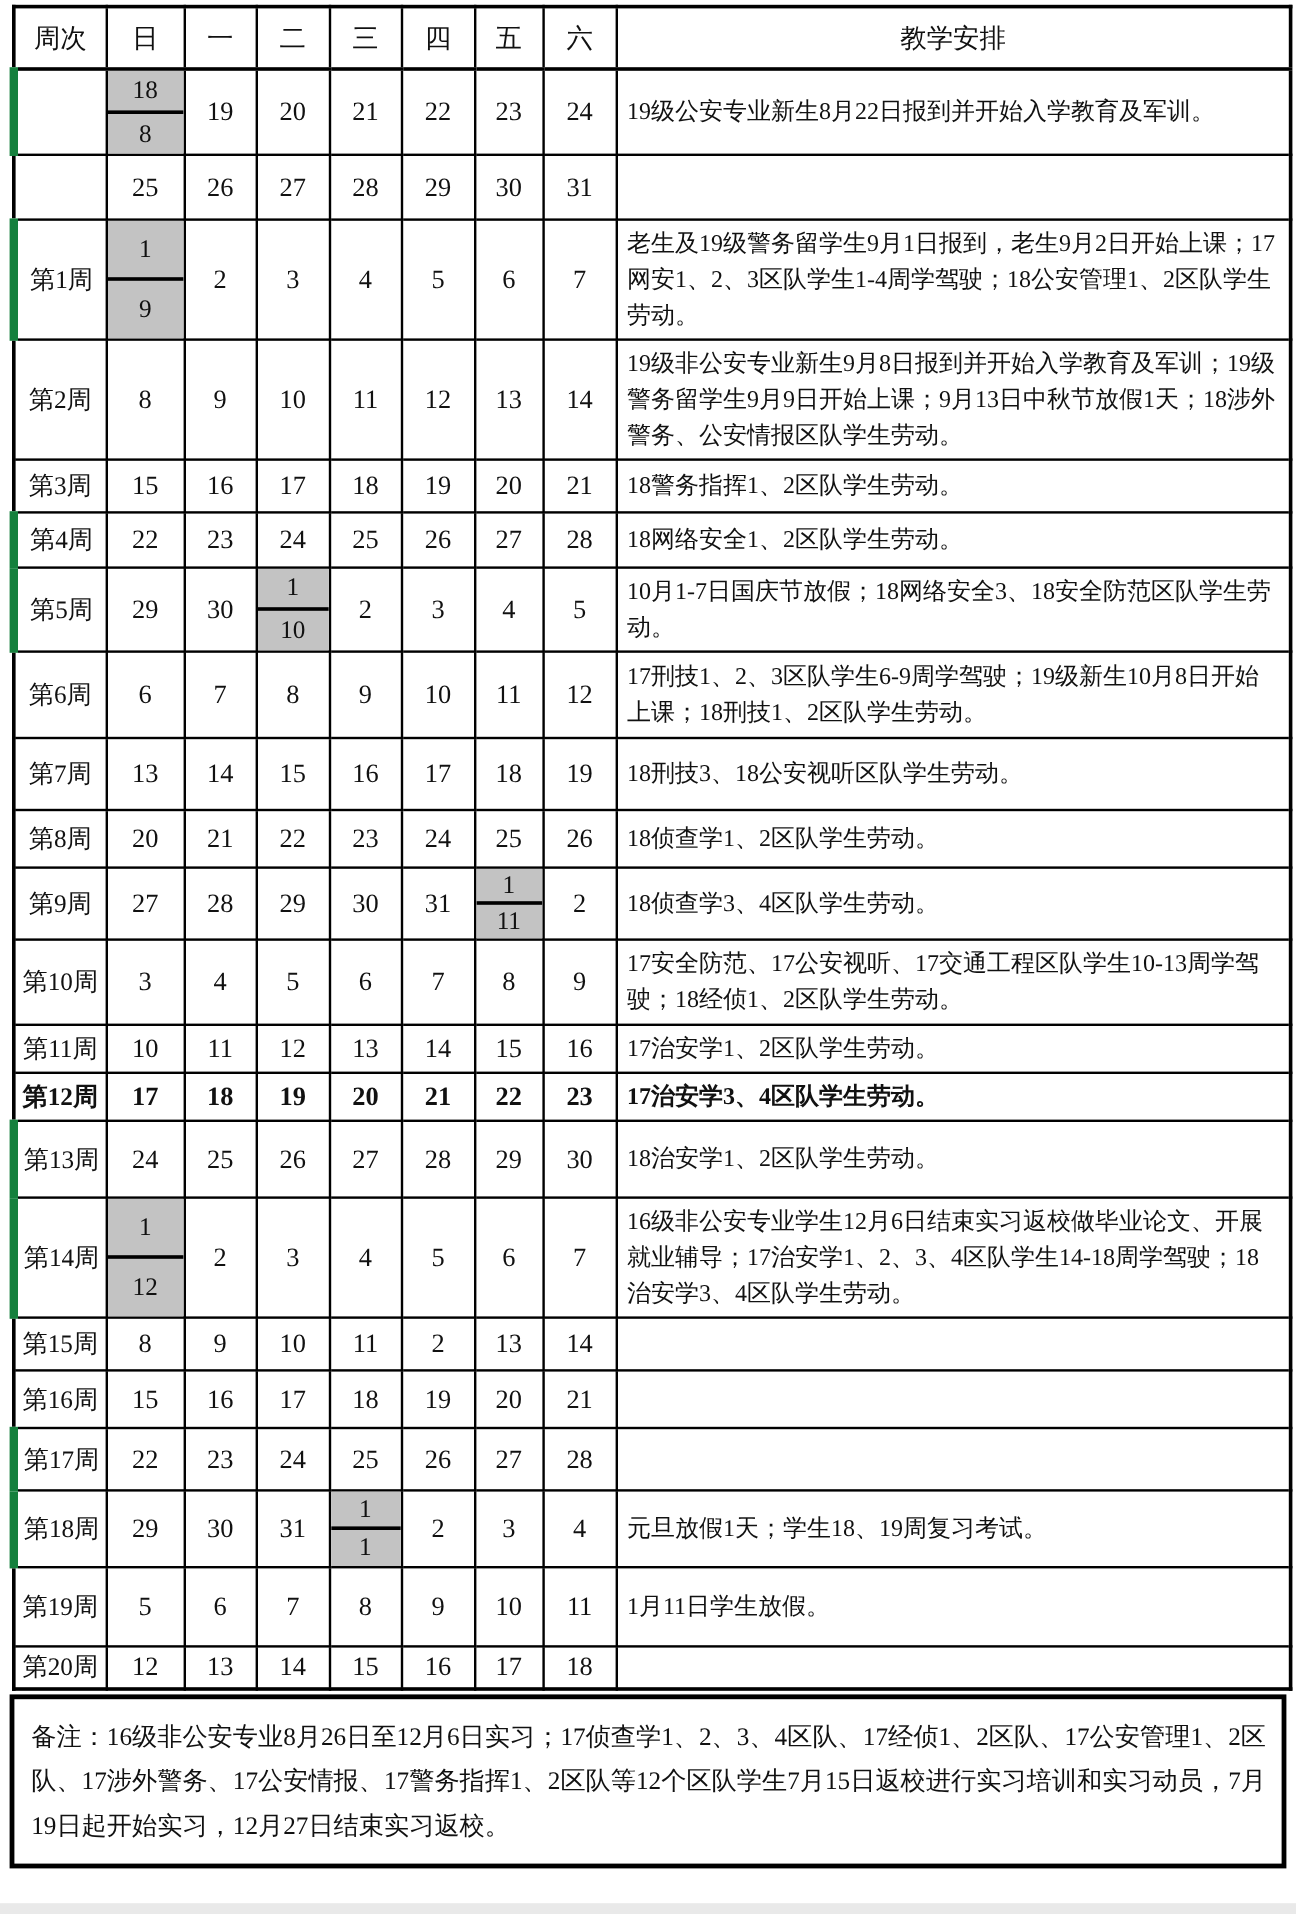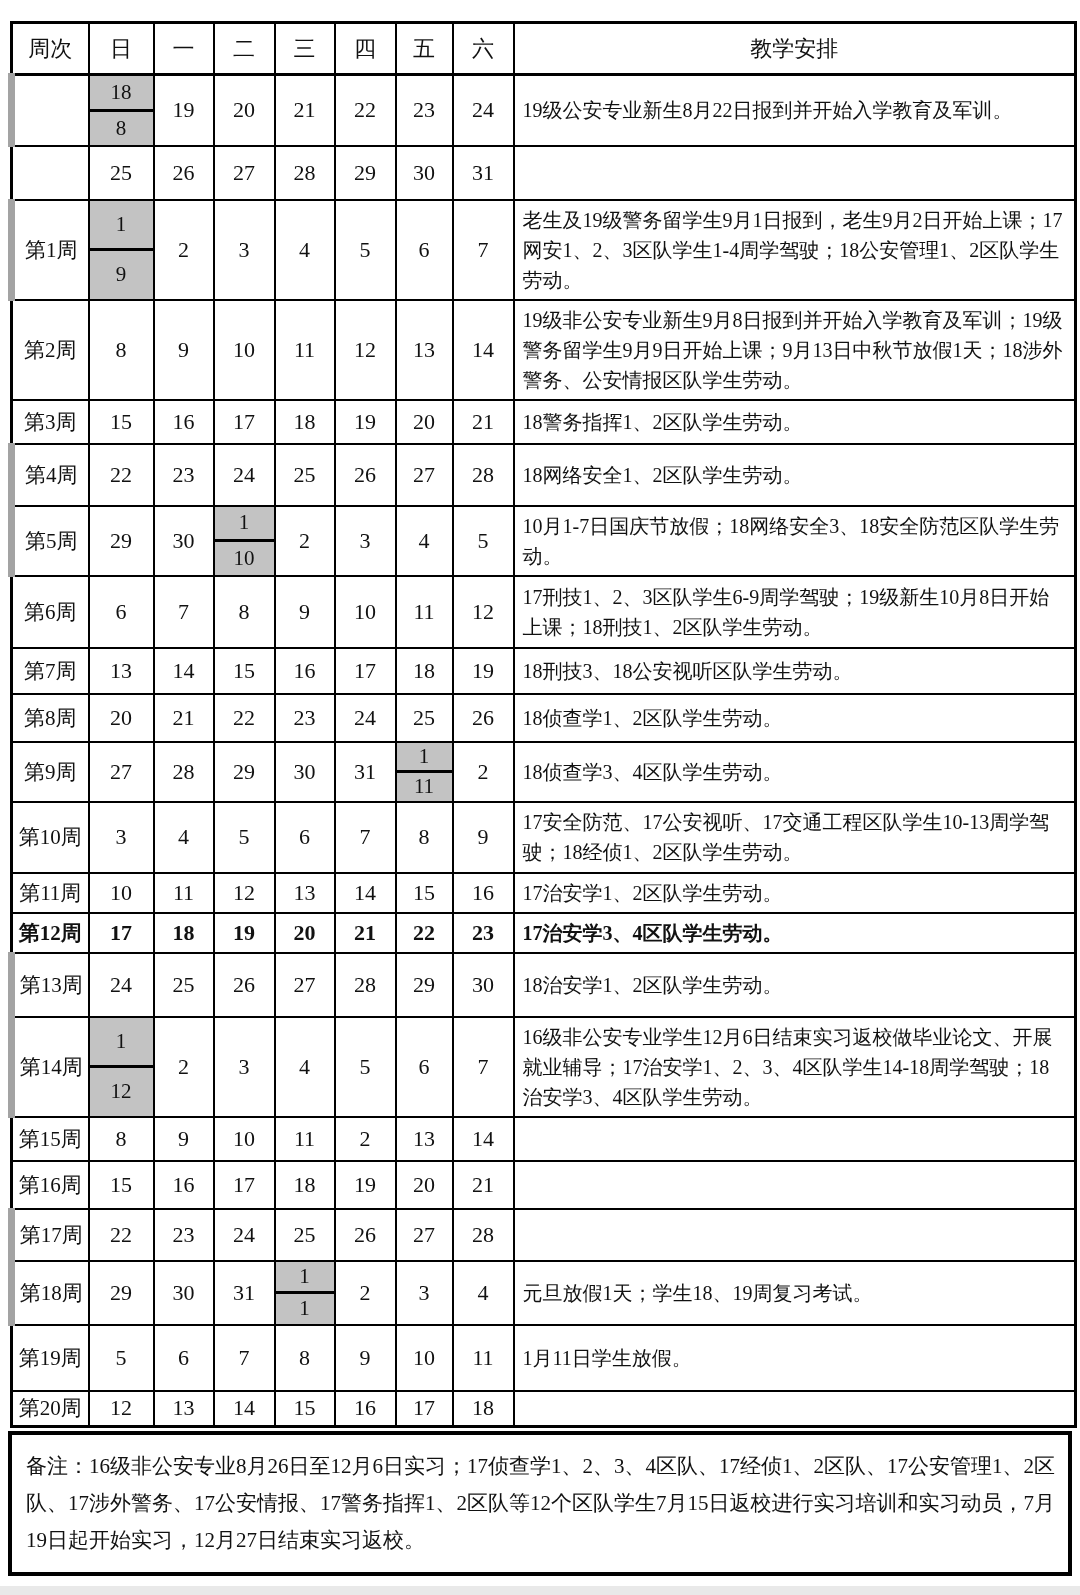--- a/index.html
+++ b/index.html
@@ -5,21 +5,21 @@
   html,body{margin:0;padding:0;}
   body{
     width:1080px;height:1595px;
     background:#ffffff;
     font-family:"Liberation Serif","DejaVu Serif",serif;
     color:#111111;
     position:relative;
     overflow:hidden;
   }
   .sheet{
-    position:absolute;left:8px;top:21px;width:1064px;
+    position:absolute;left:8px;top:4px;width:1064px;
   }
   table.cal{
     border-collapse:collapse;
     table-layout:fixed;
     width:100%;
     border:3px solid #000;
     background:#fff;
   }
   table.cal th, table.cal td{
     border:2px solid #000;
@@ -61,21 +61,21 @@
     flex:1;
     display:flex;
     align-items:center;
     justify-content:center;
     font-size:21px;
   }
   .split .half.top{
     border-bottom:3px solid #000;
   }
   tr.thick-left td:first-child{
-    border-left:7px solid #a3a3a3;
+    border-left:7px solid #15803d;
   }
   .note-box{
     border:4px solid #000;
     margin-top:3px;
     padding:13px 4px 14px 14px;
     font-size:21px;
     line-height:1.75;
     background:#fff;
     text-align:left;
   }
@@ -174,21 +174,21 @@
           <td class="week">第3周</td>
           <td class="day">15</td>
           <td class="day">16</td>
           <td class="day">17</td>
           <td class="day">18</td>
           <td class="day">19</td>
           <td class="day">20</td>
           <td class="day">21</td>
           <td class="remark">18警务指挥1、2区队学生劳动。</td>
         </tr>
-        <tr class="thick-left" style="height: 62px;">
+        <tr class="thick-left" style="height: 46px;">
           <td class="week">第4周</td>
           <td class="day">22</td>
           <td class="day">23</td>
           <td class="day">24</td>
           <td class="day">25</td>
           <td class="day">26</td>
           <td class="day">27</td>
           <td class="day">28</td>
           <td class="remark">18网络安全1、2区队学生劳动。</td>
         </tr>
@@ -212,21 +212,21 @@
           <td class="week">第6周</td>
           <td class="day">6</td>
           <td class="day">7</td>
           <td class="day">8</td>
           <td class="day">9</td>
           <td class="day">10</td>
           <td class="day">11</td>
           <td class="day">12</td>
           <td class="remark">17刑技1、2、3区队学生6-9周学驾驶；19级新生10月8日开始上课；18刑技1、2区队学生劳动。</td>
         </tr>
-        <tr style="height: 46px;">
+        <tr style="height: 60px;">
           <td class="week">第7周</td>
           <td class="day">13</td>
           <td class="day">14</td>
           <td class="day">15</td>
           <td class="day">16</td>
           <td class="day">17</td>
           <td class="day">18</td>
           <td class="day">19</td>
           <td class="remark">18刑技3、18公安视听区队学生劳动。</td>
         </tr>

